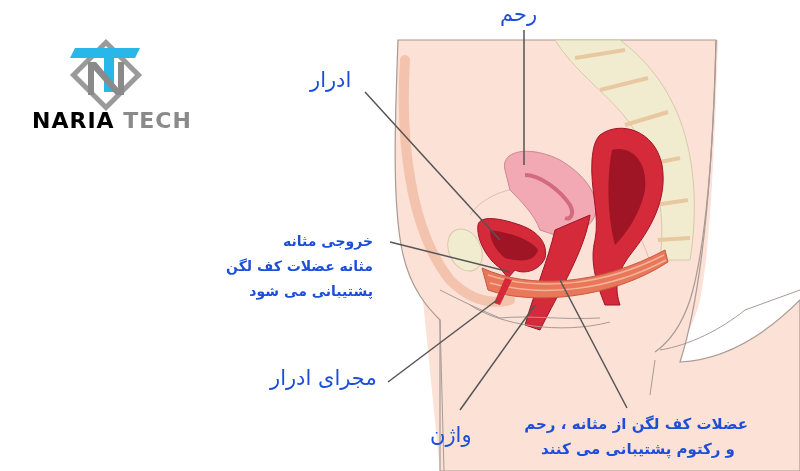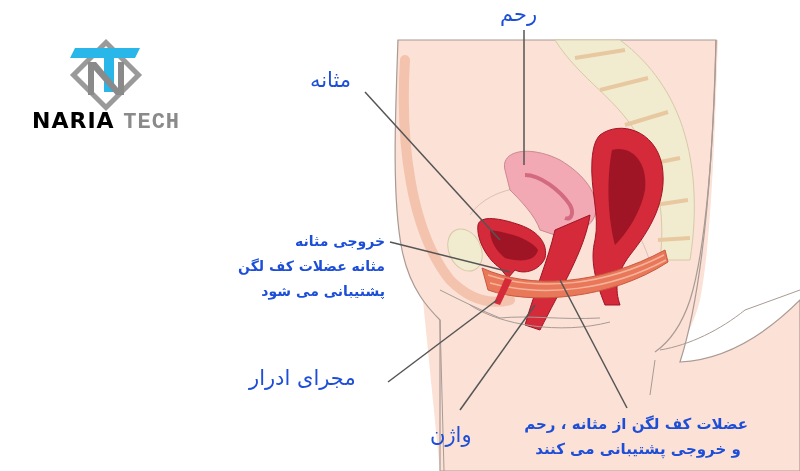--- a/index.html
+++ b/index.html
@@ -6,21 +6,21 @@
     body { width: 800px; height: 471px; position: relative; overflow: hidden;
            font-family: "DejaVu Sans", sans-serif; }
     .canvas { position: absolute; left: 0; top: 0; width: 800px; height: 471px; }
     .lbl { position: absolute; color: #1d4ed8; direction: rtl; white-space: nowrap; }
     .lbl-lg { font-size: 21px; }
     .lbl-sm { font-size: 14px; font-weight: bold; line-height: 25px; text-align: right; }
     .lbl-md { font-size: 15px; font-weight: bold; line-height: 25px; text-align: center; }
     .logo-text { position: absolute; left: 32px; top: 108px; font-size: 22px; font-weight: bold;
                  letter-spacing: 1px; font-family: "DejaVu Sans", sans-serif; white-space: nowrap; }
     .logo-text .a { color: #000000; }
-    .logo-text .b { color: #8a8a8a; font-family: Liberation Mono, monospace; }
+    .logo-text .b { color: #8a8a8a; }
   </style>
 </head>
 <body>
 
 <svg class="canvas" viewBox="0 0 800 471" xmlns="http://www.w3.org/2000/svg">
 
   <path d="M397,40 L718,40 C715,120 712,240 700,300 C690,340 670,360 655,368 L440,368 L440,471 L800,471 L800,471 L440,471 Z" fill="#fbe1d6" stroke="none"></path>
   <path d="M398,40 C395,120 392,200 402,250 C410,290 430,310 440,320 L440,471 L800,471 L800,300 C760,340 720,360 680,362 C700,300 712,200 716,40 Z" fill="#fbe1d6" stroke="#a99a94" stroke-width="1.2"></path>
 
   <path d="M716,40 C714,140 706,250 690,300 C680,330 665,345 655,352" fill="none" stroke="#a99a94" stroke-width="1.2"></path>
@@ -69,27 +69,27 @@
     <path d="M88,62 L96,62 L118,88 L118,62 L124,62 L124,95 L116,95 L94,70 L94,95 L88,95 Z" fill="#8a8a8a"></path>
   </g>
 </svg>
 
 <div class="logo-text">
   <span class="a">NARIA</span>
   <span class="b">TECH</span>
 </div>
 
 <div class="lbl lbl-lg" style="left:500px; top:2px;">رحم</div>
-<div class="lbl lbl-lg" style="left:310px; top:68px;">مثانه</div>
+<div class="lbl lbl-lg" style="left:310px; top:68px;">ادرار</div>
 
-<div class="lbl lbl-sm" style="right:415px; top:229px;">
+<div class="lbl lbl-sm" style="right:427px; top:229px;">
   <div>خروجی مثانه</div>
   <div>مثانه عضلات کف لگن</div>
   <div>پشتیبانی می شود</div>
 </div>
 
-<div class="lbl lbl-lg" style="left:249px; top:366px;">مجرای ادرار</div>
+<div class="lbl lbl-lg" style="left:270px; top:366px;">مجرای ادرار</div>
 <div class="lbl lbl-lg" style="left:430px; top:423px;text-align:center;">واژن</div>
 
 <div class="lbl lbl-md" style="left:528px; top:412px; width:220px;">
   <div>عضلات کف لگن از مثانه ، رحم</div>
-  <div>و خروجی پشتیبانی می کنند</div>
+  <div>و رکتوم پشتیبانی می کنند</div>
 </div>
 
 </body></html>

